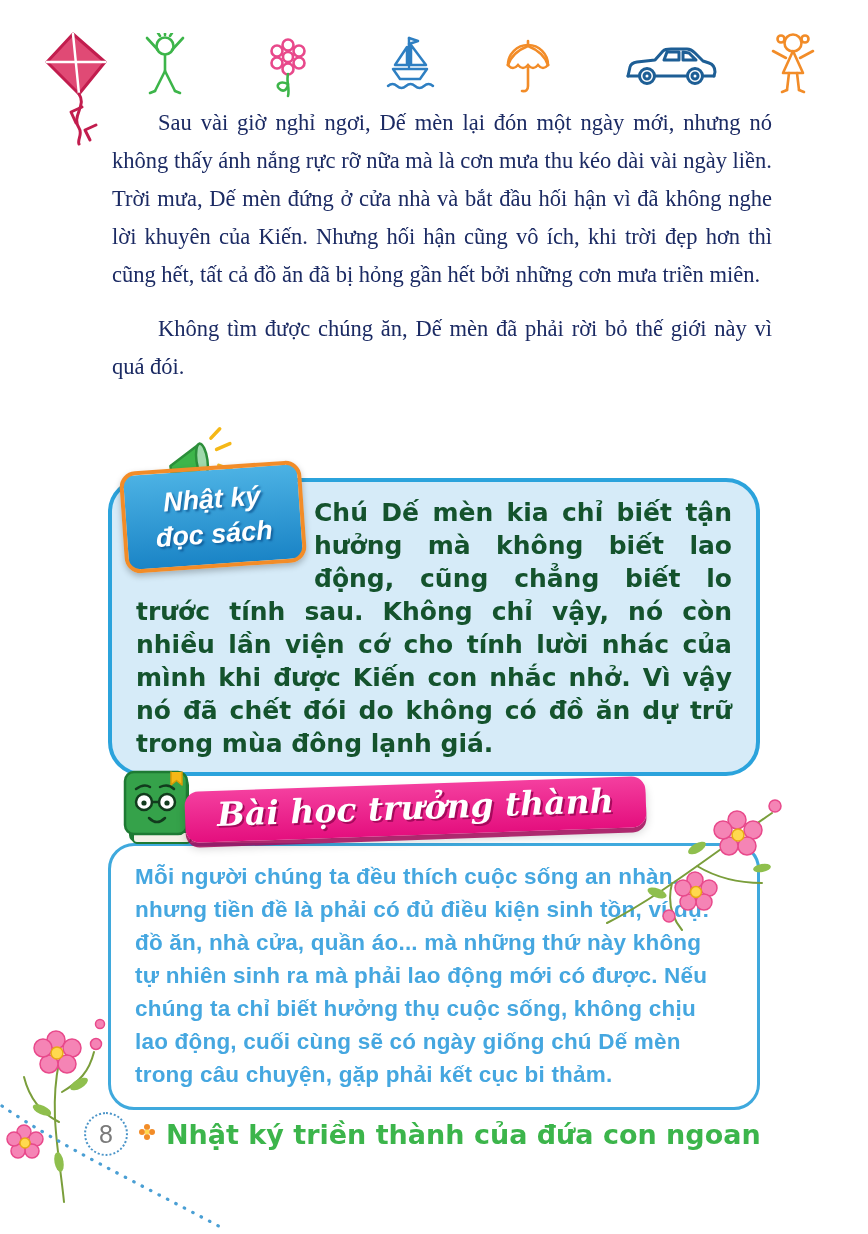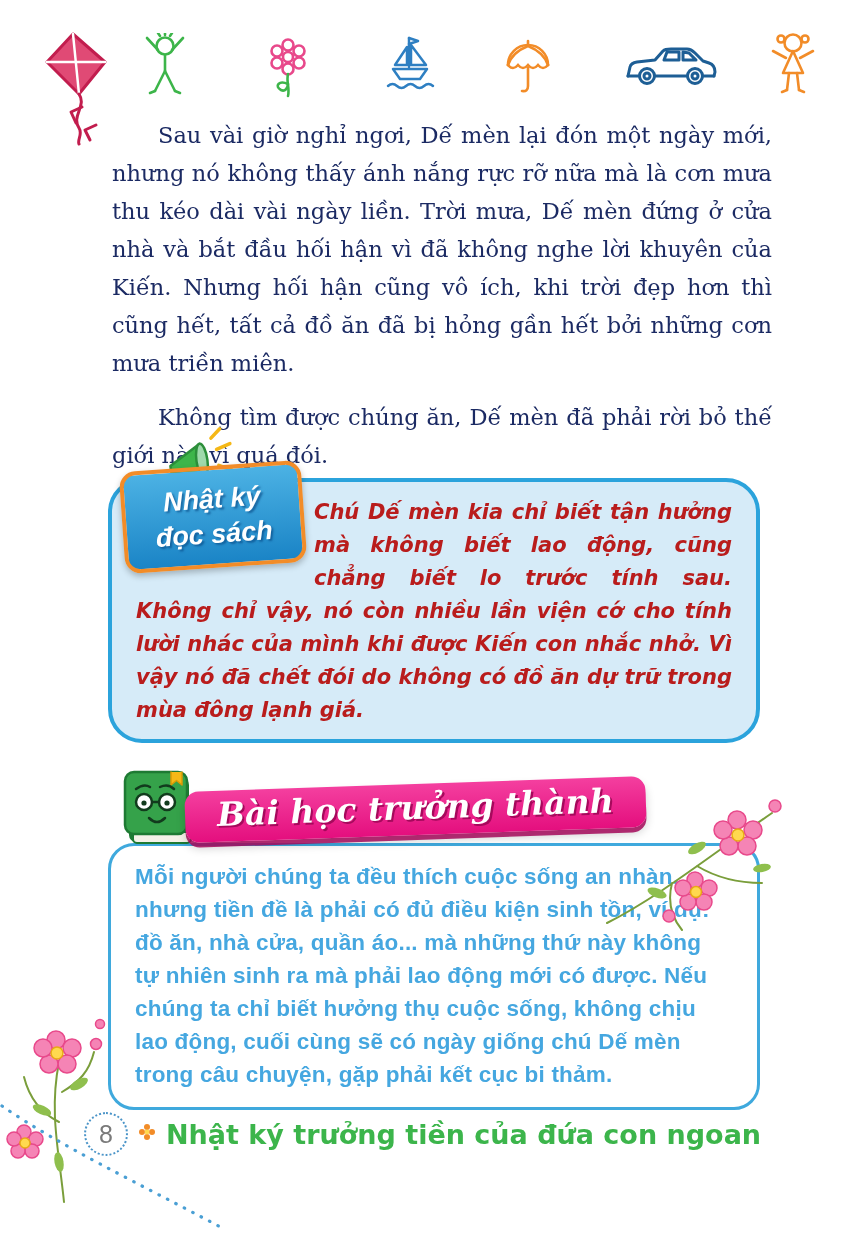--- a/index.html
+++ b/index.html
@@ -11,42 +11,42 @@
 
   
   .doodle{position:absolute;}
   .doodle svg{display:block;}
 
   
   .story{
     position:absolute;left:112px;top:104px;width:660px;
     color:#1b2a63;font-size:22.5px;line-height:38px;text-align:justify;
   }
-  .story p{margin:12px 0 16px 0;text-indent:46px;}
+  .story p{margin:0 0 16px 0;text-indent:46px;font-family:Liberation Serif, serif;}
 
   
   .reading-box{
     position:absolute;left:108px;top:478px;width:652px;box-sizing:border-box;
     border:4px solid #2ba3dc;border-radius:34px;background:#d6ebf8;
     padding:14px 24px 12px 24px;
   }
   .megaphone{position:absolute;top:-54px;left:44px;transform:rotate(-8deg);}
   .reading-label{
     position:absolute;top:-16px;left:10px;width:182px;height:102px;
     background:linear-gradient(180deg,#4cb2e4,#1a84c6);
     border:4px solid #f28c28;border-radius:16px;transform:rotate(-4deg);
     display:flex;flex-direction:column;justify-content:center;align-items:center;
     color:#fff;font-family:"Liberation Sans",sans-serif;font-weight:bold;font-style:italic;
     font-size:27px;line-height:35px;text-shadow:2px 2px 2px rgba(0,60,120,.55);
     box-shadow:0 3px 6px rgba(0,0,0,.25);box-sizing:border-box;
   }
   .label-spacer{float:left;width:178px;height:94px;}
   .reading-text{
-    color:#b91c1c;font-family:"DejaVu Sans",sans-serif;font-weight:bold;font-style:italic;
-    font-size:21px;line-height:33px;text-align:justify;
+    color:#14532d;font-family:"DejaVu Sans",sans-serif;font-weight:bold;
+    font-size:25px;line-height:33px;text-align:justify;
   }
 
   
   .lesson-box{
     position:absolute;left:108px;top:843px;width:652px;box-sizing:border-box;
     border:3.5px solid #3fa9dd;border-radius:26px;background:#fff;
     padding:14px 26px 16px 24px;
   }
   .lesson-banner{
     position:absolute;top:-62px;left:74px;
@@ -293,16 +293,16 @@
       <svg width="18" height="18" viewBox="0 0 18 18">
         <g fill="#f28c28">
           <circle cx="9" cy="4" r="3"></circle>
             <circle cx="14" cy="9" r="3"></circle>
           <circle cx="9" cy="14" r="3"></circle>
             <circle cx="4" cy="9" r="3"></circle>
           <circle cx="9" cy="9" r="2.4" fill="#ffd94f"></circle>
         </g>
       </svg>
     </span>
-    <span class="footer-title">Nhật ký trưởng tiền của đứa con ngoan</span>
+    <span class="footer-title">Nhật ký triền thành của đứa con ngoan</span>
   </div>
 
 </div>
 
 </body></html>

